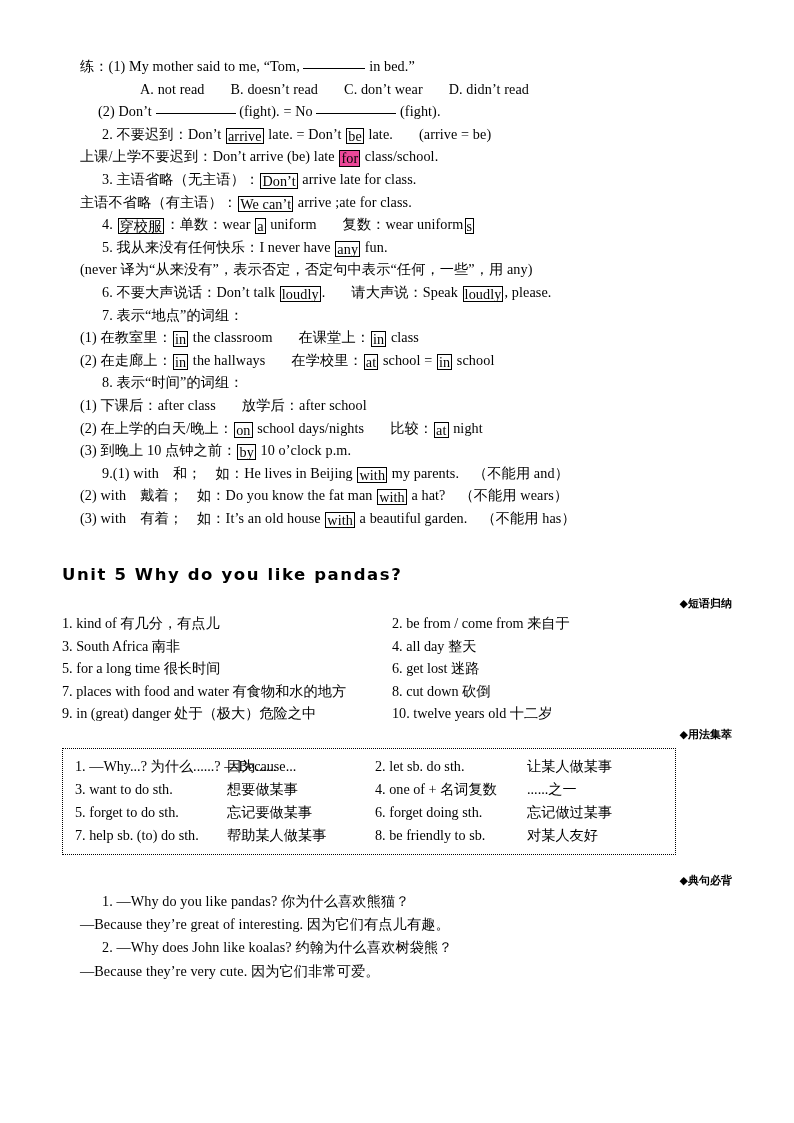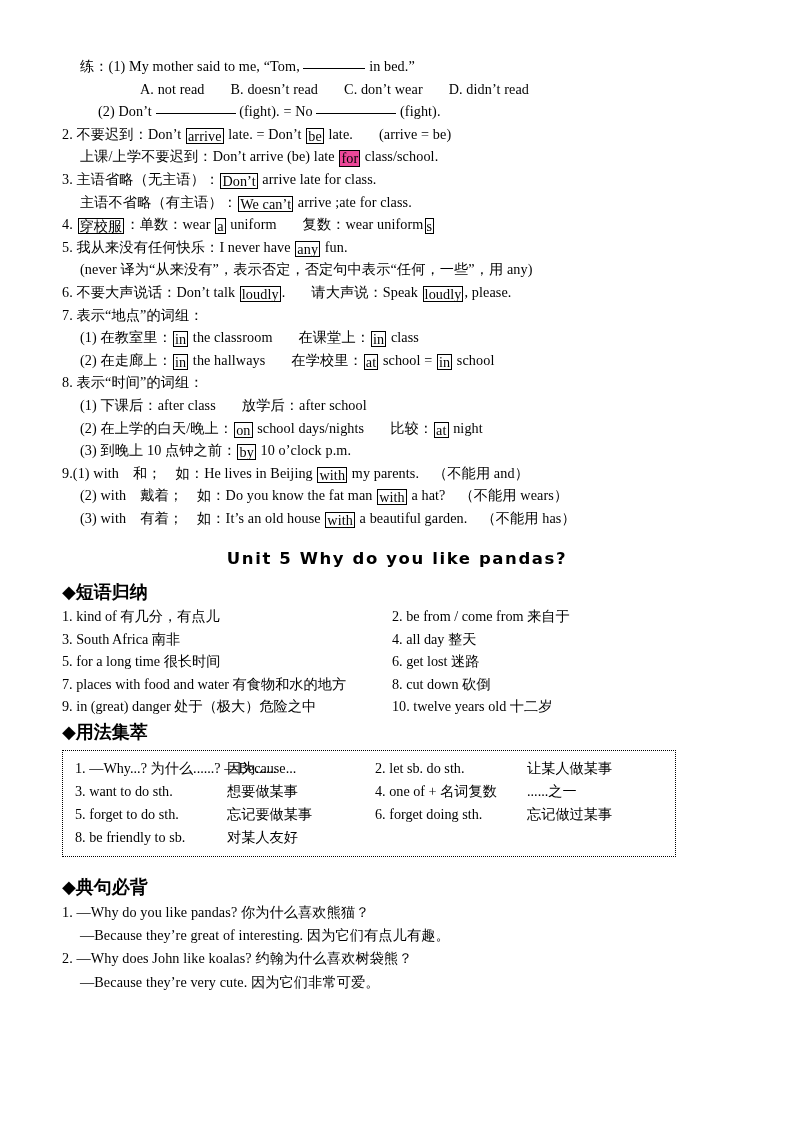--- a/index.html
+++ b/index.html
@@ -29,21 +29,21 @@
     width: 670px;
   }
 
   
   .ln {
     font-size: 14.2px;
     line-height: 22.6px;
     white-space: nowrap;
     letter-spacing: 0.1px;
   }
-  .ind1 { padding-left: 0px; }
+  .ind1 { padding-left: 0px; margin-left: 40px; }
   .ind2 { padding-left: 18px; }
   .ind3 { padding-left: 36px; }
   .ind4 { padding-left: 78px; }
 
   
   .bx {
     border: 1px solid #000;
     padding: 0 1px;
     margin: 0 1px;
     line-height: 1;
@@ -61,37 +61,37 @@
     vertical-align: 2px;
   }
   .blank.w1 { width: 62px; }
   .blank.w2 { width: 80px; }
 
   .gap-s { display: inline-block; width: 14px; }
   .gap-m { display: inline-block; width: 26px; }
 
   
   .unit-title {
-    text-align: center;
     font-family: "DejaVu Sans", sans-serif;
     font-weight: bold;
     font-size: 16.5px;
     letter-spacing: 1.6px;
-    margin-top: 20px;
+    margin-top: 36px;
     margin-bottom: 12px;
   }
 
   
   .sec-head {
     font-family: "DejaVu Sans", sans-serif;
     font-weight: bold;
-    font-size: 18px;
+    font-size: 11px;
     margin-top: 2px;
     margin-bottom: 1px;
     white-space: nowrap;
+    text-align: right;
   }
 
   
   .two-col {
     display: flex;
     font-size: 14.2px;
     line-height: 22.4px;
     white-space: nowrap;
   }
   .two-col .c1 { width: 330px; flex: 0 0 330px; }
@@ -241,20 +241,21 @@
     </div>
     <div class="two-col">
       <span class="c1"><span class="cA">3. want to do sth.</span><span class="cB">想要做某事</span></span>
       <span class="c2"><span class="cA">4. one of + 名词复数</span><span>......之一</span></span>
     </div>
     <div class="two-col">
       <span class="c1"><span class="cA">5. forget to do sth.</span><span class="cB">忘记要做某事</span></span>
       <span class="c2"><span class="cA">6. forget doing sth.</span><span>忘记做过某事</span></span>
     </div>
     <div class="two-col">
+      <span class="c1"><span class="cA">7. help sb. (to) do sth.</span><span class="cB">帮助某人做某事</span></span>
       <span class="c2"><span class="cA">8. be friendly to sb.</span><span>对某人友好</span></span>
     </div>
   </div>
 
   <div class="spacer-2"></div>
 
   <div class="sec-head">◆典句必背</div>
   <div class="sent-block">
     <div class="ln ind1">1. —Why do you like pandas?  你为什么喜欢熊猫？</div>
     <div class="ln ind2">—Because they’re great of interesting.  因为它们有点儿有趣。</div>

